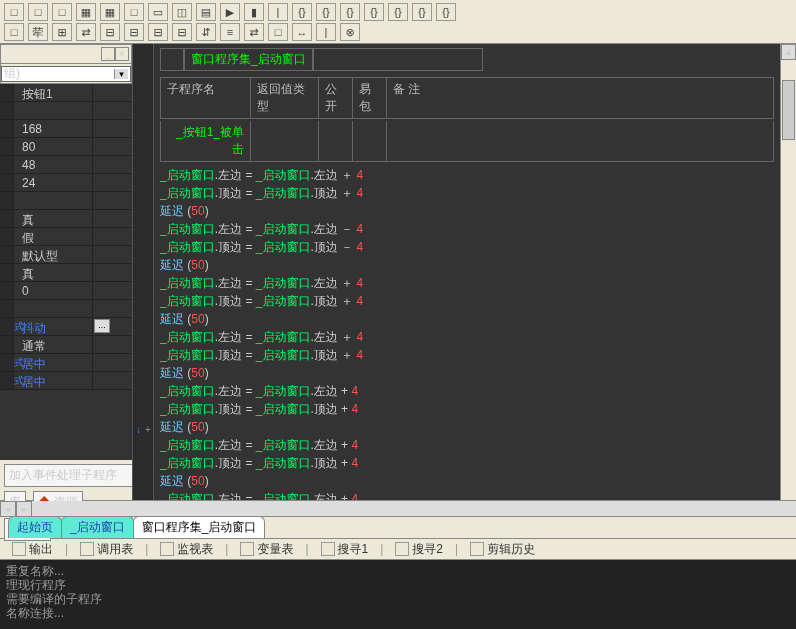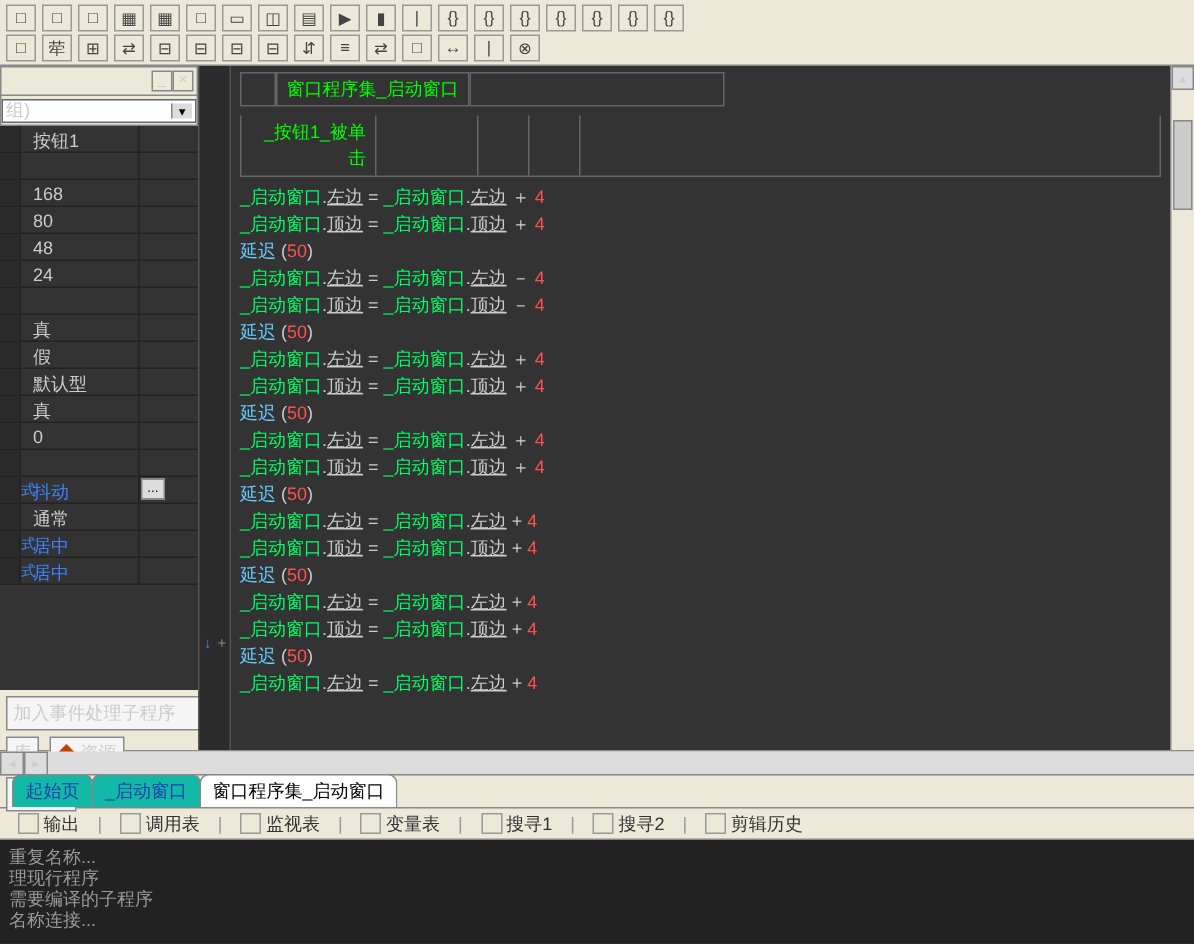--- a/index.html
+++ b/index.html
@@ -29,31 +29,31 @@
 .tab-strip{display:flex;margin-bottom:6px;}
 .tab-box{background:#333;border:1px solid #666;padding:2px 6px;color:#ccc;}
 .tab-active{color:#00ff00;}
 .thead{display:flex;border:1px solid #666;margin-bottom:2px;}
 .th{padding:3px 6px;border-right:1px solid #666;color:#bbb;}
 .sub-row{display:flex;border:1px solid #666;border-top:none;margin-bottom:4px;text-align:right;}
 .sub-cell{padding:3px 6px;border-right:1px solid #666;color:#00ff00;}
 .crow{height:18px;line-height:18px;white-space:pre;}
 .obj{color:#00ff66;}
 .dot{color:#ccc;}
-.prop{color:#ccc;text-decoration:underline;}
+.prop{color:#ccc;}
 .eq{color:#ccc;}
 .op{color:#ccc;}
 .num{color:#ff5050;}
 .delay{color:#66ccff;}
 .paren{color:#ccc;}
 .right-scroll{width:16px;background:#ece9d8;border-left:1px solid #888;}
 .scrollbar-thumb{background:#ccc;border:1px solid #888;height:60px;margin:20px 1px;}
 .arrow-btn{height:16px;border:1px solid #888;background:#ddd;text-align:center;line-height:14px;font-size:9px;}
 .bottom-tabs{background:#ece9d8;height:22px;display:flex;align-items:flex-end;padding:0 8px;border-top:1px solid #888;}
-.btab{border:1px solid #888;border-bottom:none;padding:2px 8px;border-radius:6px 6px 0 0;background:#14b8a6;margin-right:-1px;color:#2040b0;}
+.btab{border:1px solid #888;border-bottom:none;padding:2px 8px;border-radius:6px 6px 0 0;background:#5eead4;margin-right:-1px;color:#2040b0;}
 .btab-active{background:#fff;color:#000;}
 .panel-tabs{background:#ece9d8;height:22px;display:flex;align-items:center;padding:2px 8px;gap:8px;border-top:1px solid #888;border-bottom:1px solid #888;}
 .ptab{display:flex;align-items:center;gap:3px;padding:10px 4px;color:#333;}
 .ptab .ico{width:14px;height:14px;border:1px solid #999;display:inline-block;}
 .output{background:#222;height:85px;padding:4px 6px;color:#999;overflow:hidden;}
 .output .line{height:14px;line-height:14px;}
 .hscroll{height:16px;background:#ece9d8;border-top:1px solid #888;display:flex;}
 </style>
 </head>
 <body>
@@ -232,20 +232,27 @@
     <div style="position:absolute;top:380px;left:12px;color:#888;font-size:10px;">+</div>
   </div>
 
   <div class="code-area">
     <div class="code-inner" id="codeinner">
       <div class="tab-strip">
         <div class="tab-box" style="width:24px;"></div>
         <div class="tab-box tab-active">窗口程序集_启动窗口</div>
         <div class="tab-box" style="width:170px;"></div>
       </div>
+      <div class="thead" id="thead">
+          <div class="th" style="width: 90px;">子程序名</div>
+          <div class="th" style="width: 68px;">返回值类型</div>
+          <div class="th" style="width: 34px;">公开</div>
+          <div class="th" style="width: 34px;">易包</div>
+          <div class="th" style="width: 54px; border-right: none;">备 注</div>
+        </div>
       <div class="sub-row">
         <div class="sub-cell" style="width:90px">_按钮1_被单击</div>
         <div class="sub-cell" style="width:68px"></div>
         <div class="sub-cell" style="width:34px"></div>
         <div class="sub-cell" style="width:34px"></div>
         <div class="sub-cell" style="flex:1;border-right:none"></div>
       </div>
       <div id="codelines">
           <div class="crow"><span class="obj">_启动窗口</span><span class="dot">.</span><span class="prop">左边</span> <span class="eq">=</span> <span class="obj">_启动窗口</span><span class="dot">.</span><span class="prop">左边</span> <span class="op">＋</span> <span class="num">4</span></div>
           <div class="crow"><span class="obj">_启动窗口</span><span class="dot">.</span><span class="prop">顶边</span> <span class="eq">=</span> <span class="obj">_启动窗口</span><span class="dot">.</span><span class="prop">顶边</span> <span class="op">＋</span> <span class="num">4</span></div>

